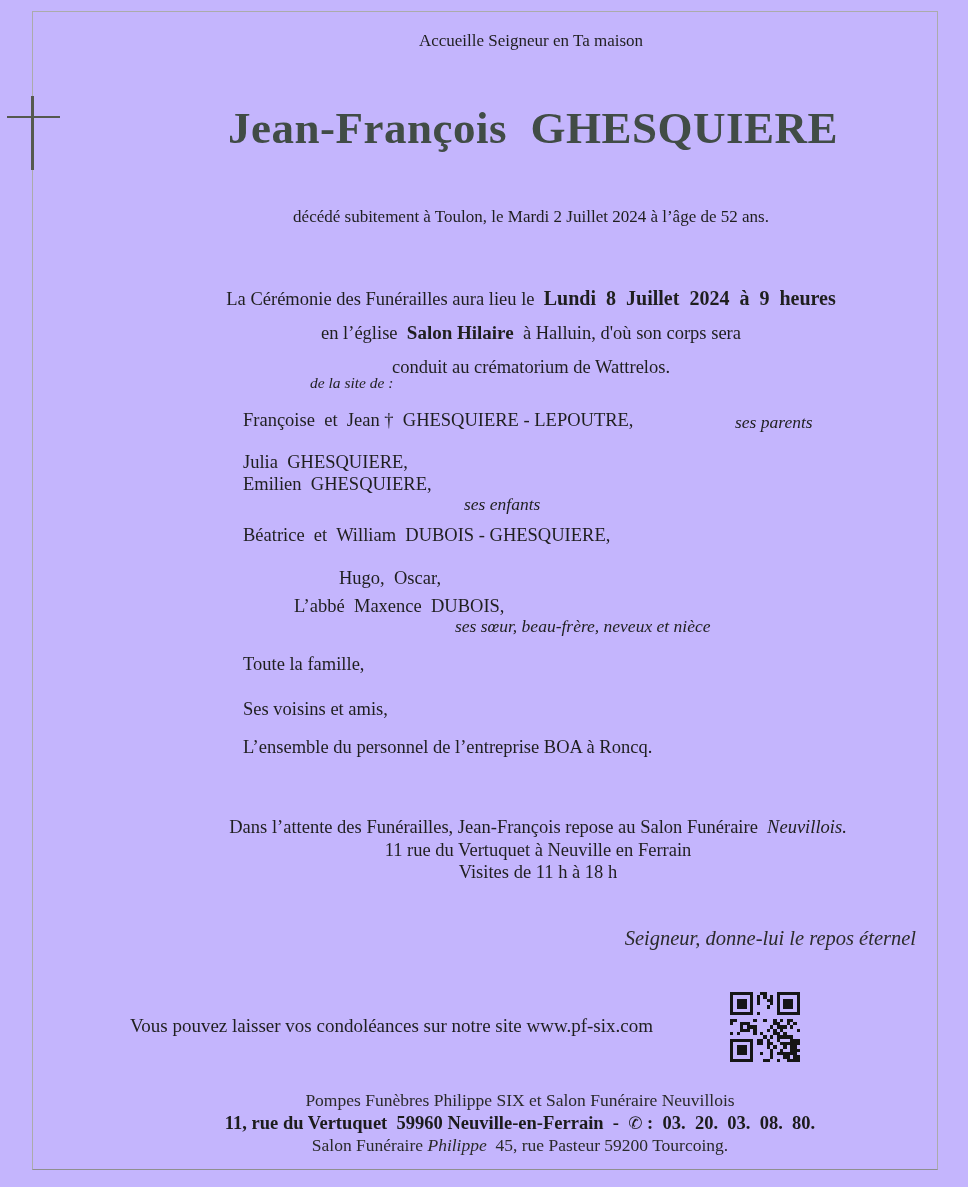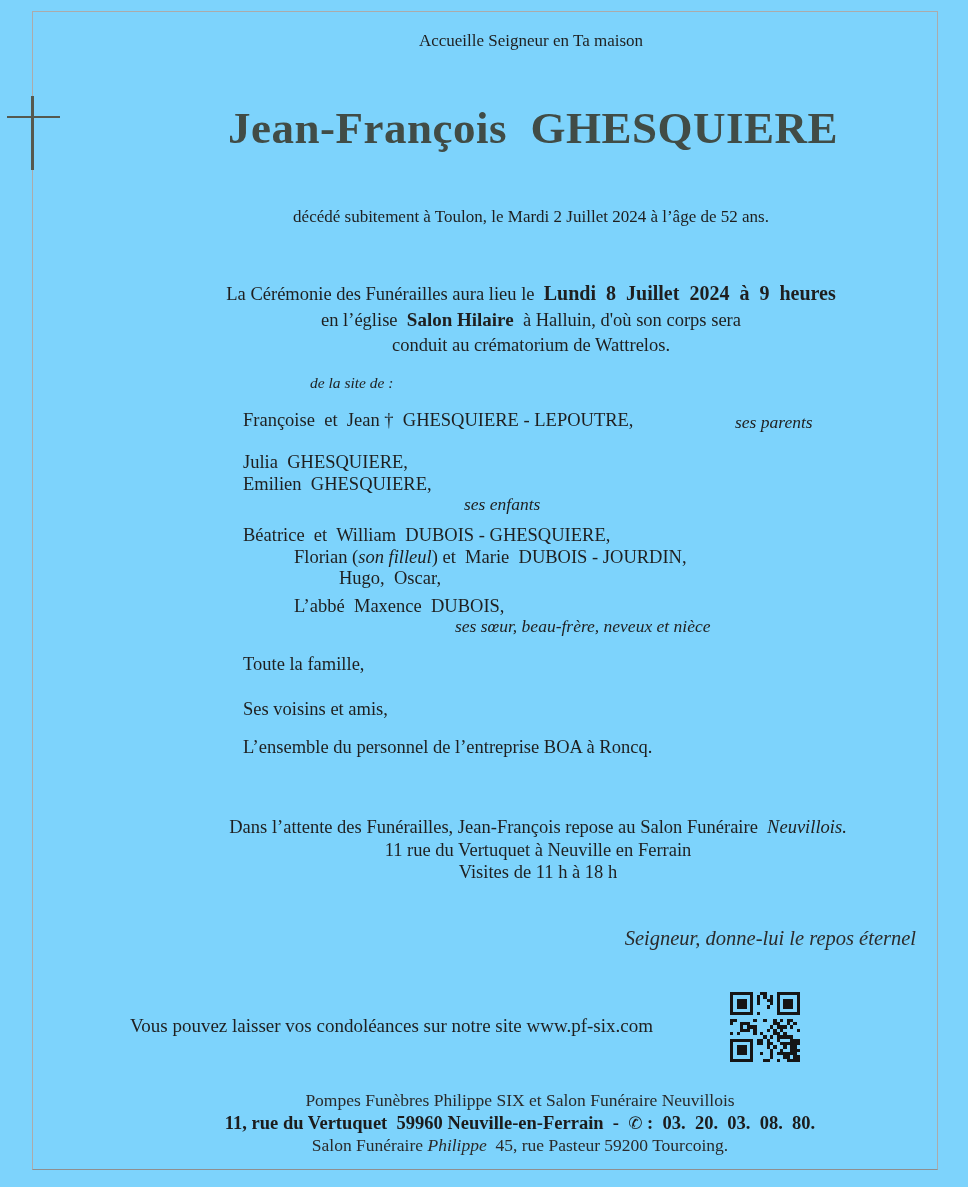--- a/index.html
+++ b/index.html
@@ -1,19 +1,19 @@
 <!DOCTYPE html>
 <html><head>
 <meta charset="utf-8">
 <style>
   html,body{margin:0;padding:0;background:#e9e9e9;}
   .page{
     position:relative;
     width:968px;height:1187px;
-    background:#7dd3fc;
+    background:#c4b5fd;
     font-family:"Liberation Serif","DejaVu Serif",serif;
     color:#1f1f1f;
     overflow:hidden;
     margin:0 auto;
   }
   .abs{position:absolute;}
   .t{white-space:pre-wrap;}
   .c{text-align:center;}
   .card-border{
     left:32px;top:11px;width:904px;height:1157px;
@@ -22,21 +22,21 @@
   }
   .cross-v{left:31px;top:96px;width:3px;height:74px;background:#55594f;}
   .cross-h{left:7px;top:116px;width:53px;height:2px;background:#55594f;}
   .epigraph{top:31px;left:150px;width:762px;font-size:17px;}
   .title{
     top:102px;left:110px;width:846px;
     font-size:45px;font-weight:bold;color:#414c46;
     letter-spacing:0.5px;
   }
   .death-notice{top:207px;left:150px;width:762px;font-size:17px;}
-  .ceremony{top:281px;left:150px;width:762px;font-size:18.5px;line-height:25px;}
+  .ceremony{top:281px;left:150px;width:762px;font-size:18.5px;line-height:34px;}
   .ceremony .b1{font-weight:bold;font-size:20px;}
   .ceremony .b2{font-weight:bold;font-size:19px;}
   .de-la-part{top:374px;left:310px;font-style:italic;font-size:15.5px;}
   .body-line{font-size:18.5px;}
   .rel-label{font-style:italic;font-size:17.5px;}
   .parents{top:410px;left:243px;}
   .ses-parents{top:412px;left:735px;}
   .julia{top:452px;left:243px;}
   .emilien{top:474px;left:243px;}
   .ses-enfants{top:494px;left:464px;}
@@ -85,21 +85,20 @@
   <div class="abs de-la-part t">de la site de :</div>
 
   <div class="abs parents body-line t">Françoise  et  Jean †  GHESQUIERE - LEPOUTRE,</div>
   <div class="abs ses-parents rel-label t">ses parents</div>
 
   <div class="abs julia body-line t">Julia  GHESQUIERE,</div>
   <div class="abs emilien body-line t">Emilien  GHESQUIERE,</div>
   <div class="abs ses-enfants rel-label t">ses enfants</div>
 
   <div class="abs beatrice body-line t">Béatrice  et  William  DUBOIS - GHESQUIERE,</div>
-  <div class="abs florian body-line"><span class="t">Florian (</span><span class="t it">son filleul</span><span class="t">) et  Marie  DUBOIS - JOURDIN,</span></div>
   <div class="abs hugo body-line t">Hugo,  Oscar,</div>
   <div class="abs abbe body-line t">L’abbé  Maxence  DUBOIS,</div>
   <div class="abs ses-soeur rel-label t">ses sœur, beau-frère, neveux et nièce</div>
 
   <div class="abs toute body-line t">Toute la famille,</div>
   <div class="abs voisins body-line t">Ses voisins et amis,</div>
   <div class="abs ensemble body-line t">L’ensemble du personnel de l’entreprise BOA à Roncq.</div>
 
   <div class="abs repose c">
     <div><span class="t">Dans l’attente des Funérailles, Jean-François repose au Salon Funéraire  </span><span class="t it">Neuvillois.</span></div>

